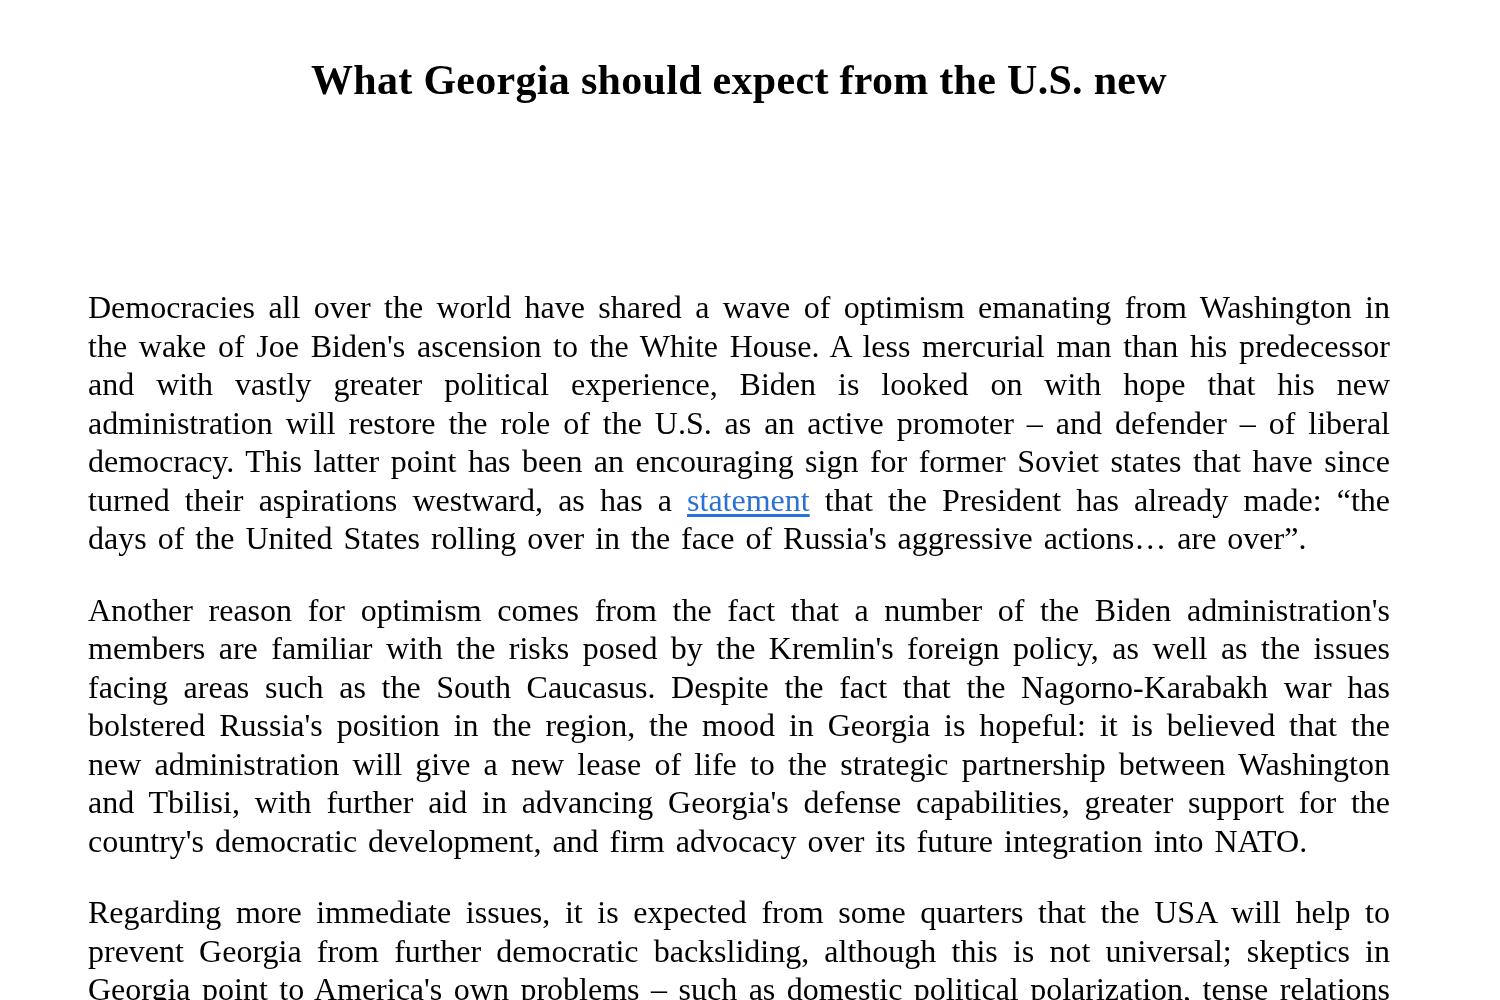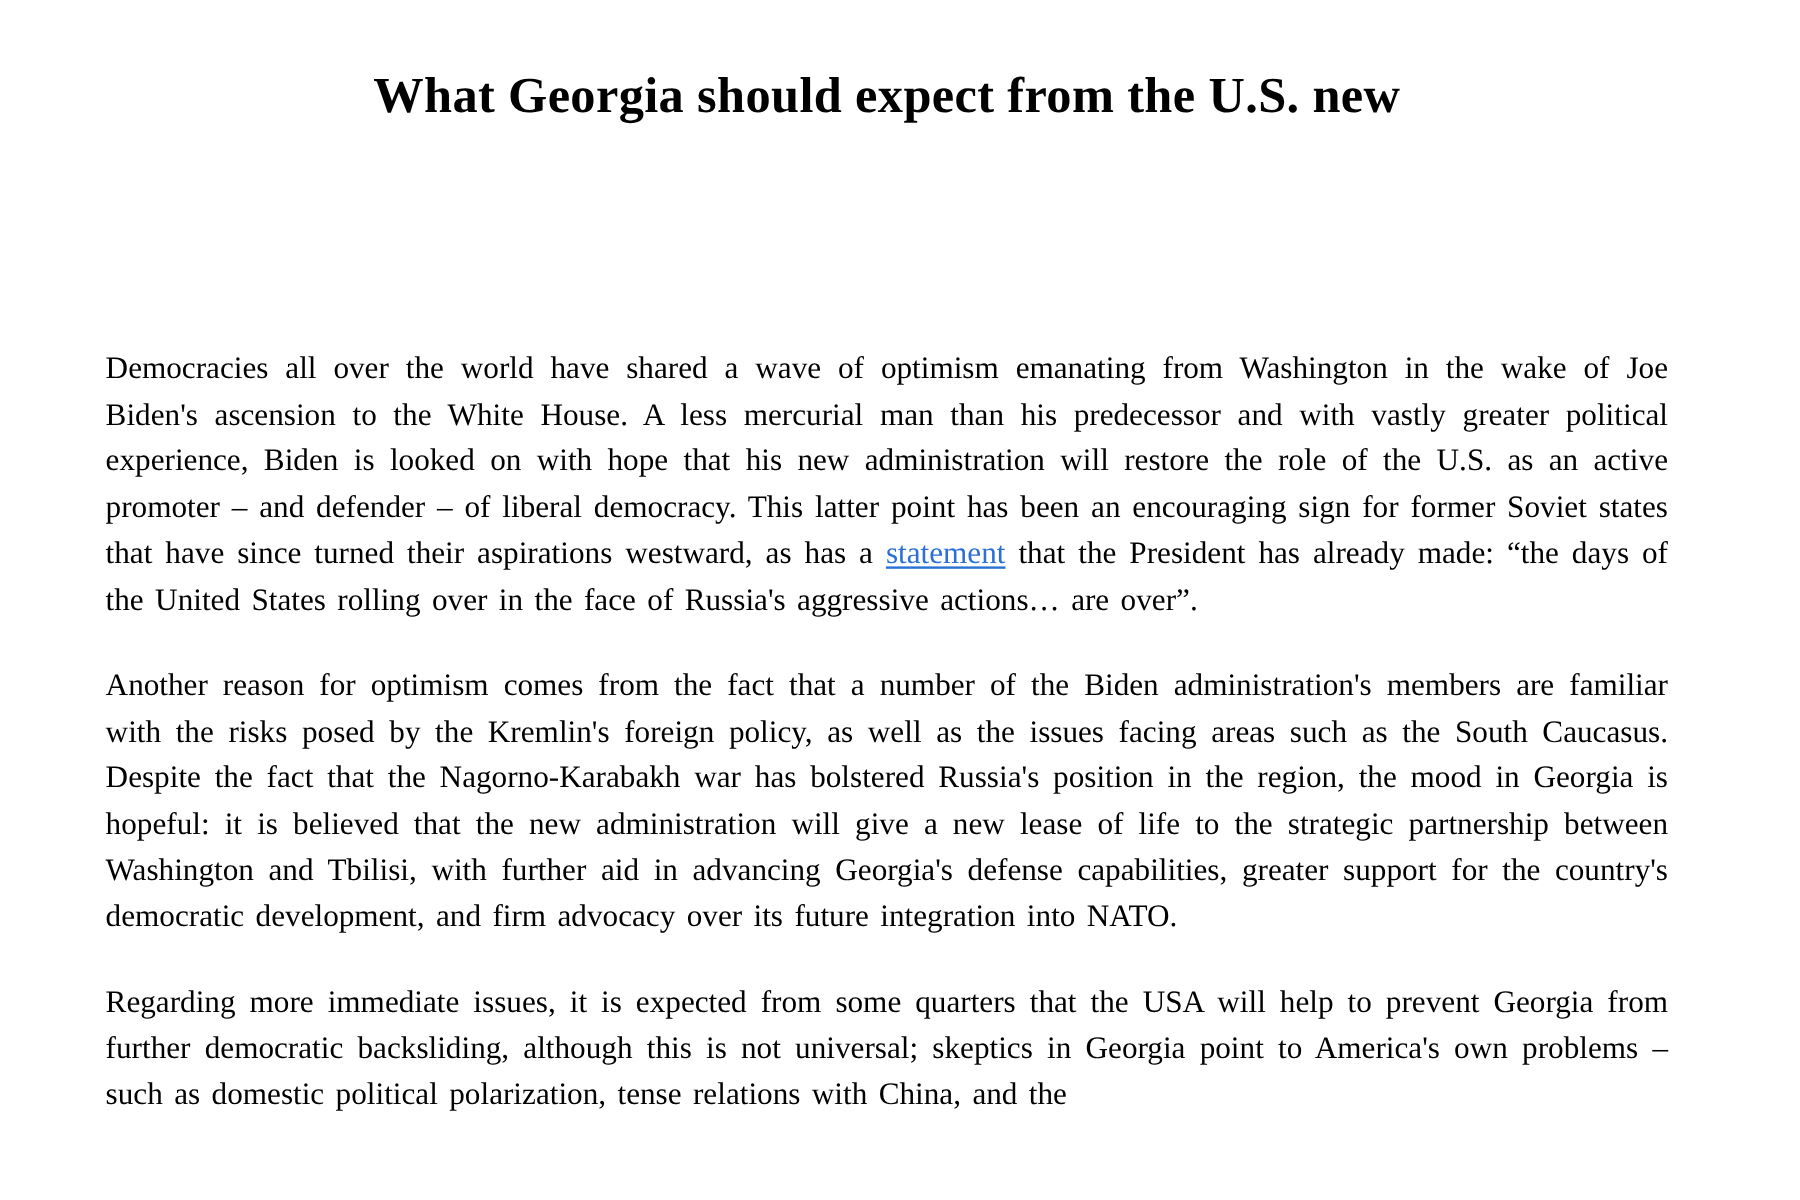--- a/index.html
+++ b/index.html
@@ -39,21 +39,21 @@
     display: block;
   }
   .paragraphs {
     position: absolute;
     top: 288px;
     left: 0;
     width: 1302px;
   }
   .para {
     margin: 0 0 33px 0;
-    font-size: 26px;
+    font-size: 32px;
     line-height: 38.5px;
     text-align: justify;
     word-spacing: 3px;
     hyphens: none;
   }
   a.doclink {
     color: var(--link-color, #2b70d4);
     text-decoration: underline;
     text-decoration-color: var(--link-color, #2b70d4);
     text-underline-offset: 3px;

